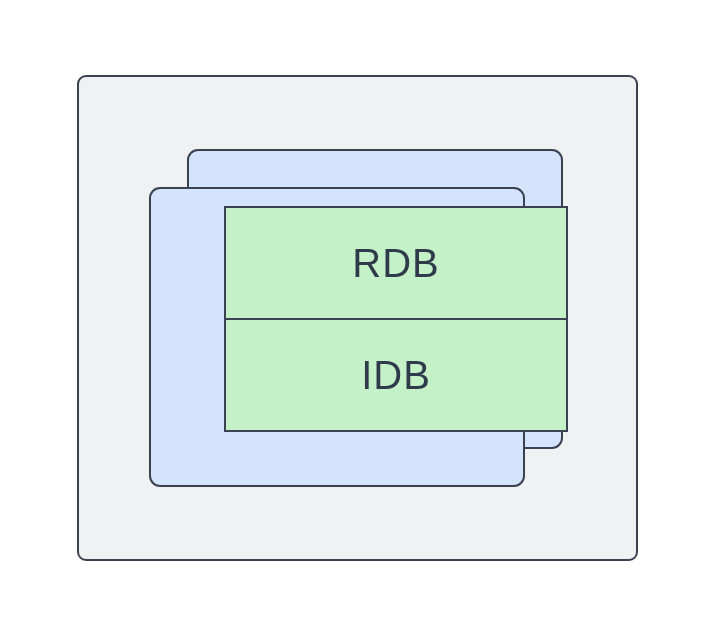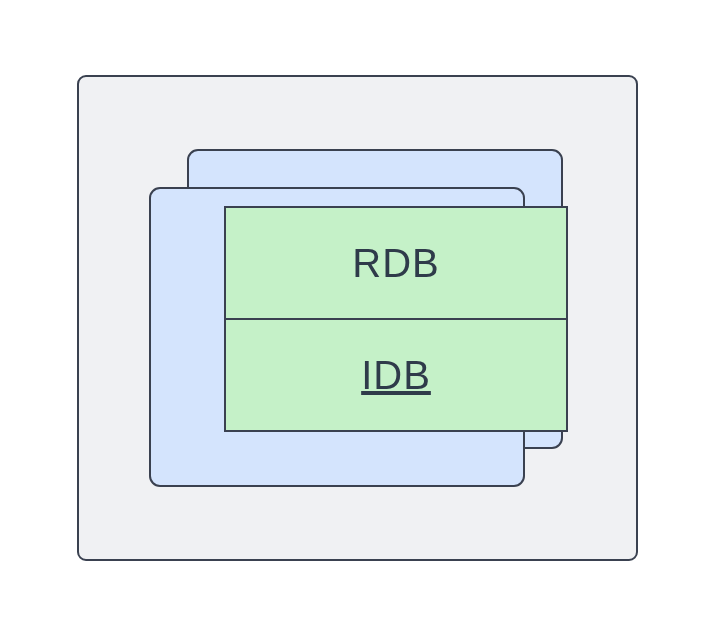--- a/index.html
+++ b/index.html
@@ -66,21 +66,20 @@
     display: flex;
     align-items: center;
     justify-content: center;
     font-size: 40px;
     font-weight: 400;
     letter-spacing: 1px;
     color: var(--text);
   }
   .stack-row + .stack-row {
     border-top: 2px solid var(--stroke);
-    text-decoration: underline;
   }
 </style>
 </head>
 <body>
 
 <div class="canvas">
   <div class="shape outer-box"></div>
   <div class="shape card back-card"></div>
   <div class="shape card front-card"></div>
   <div class="shape stack">

